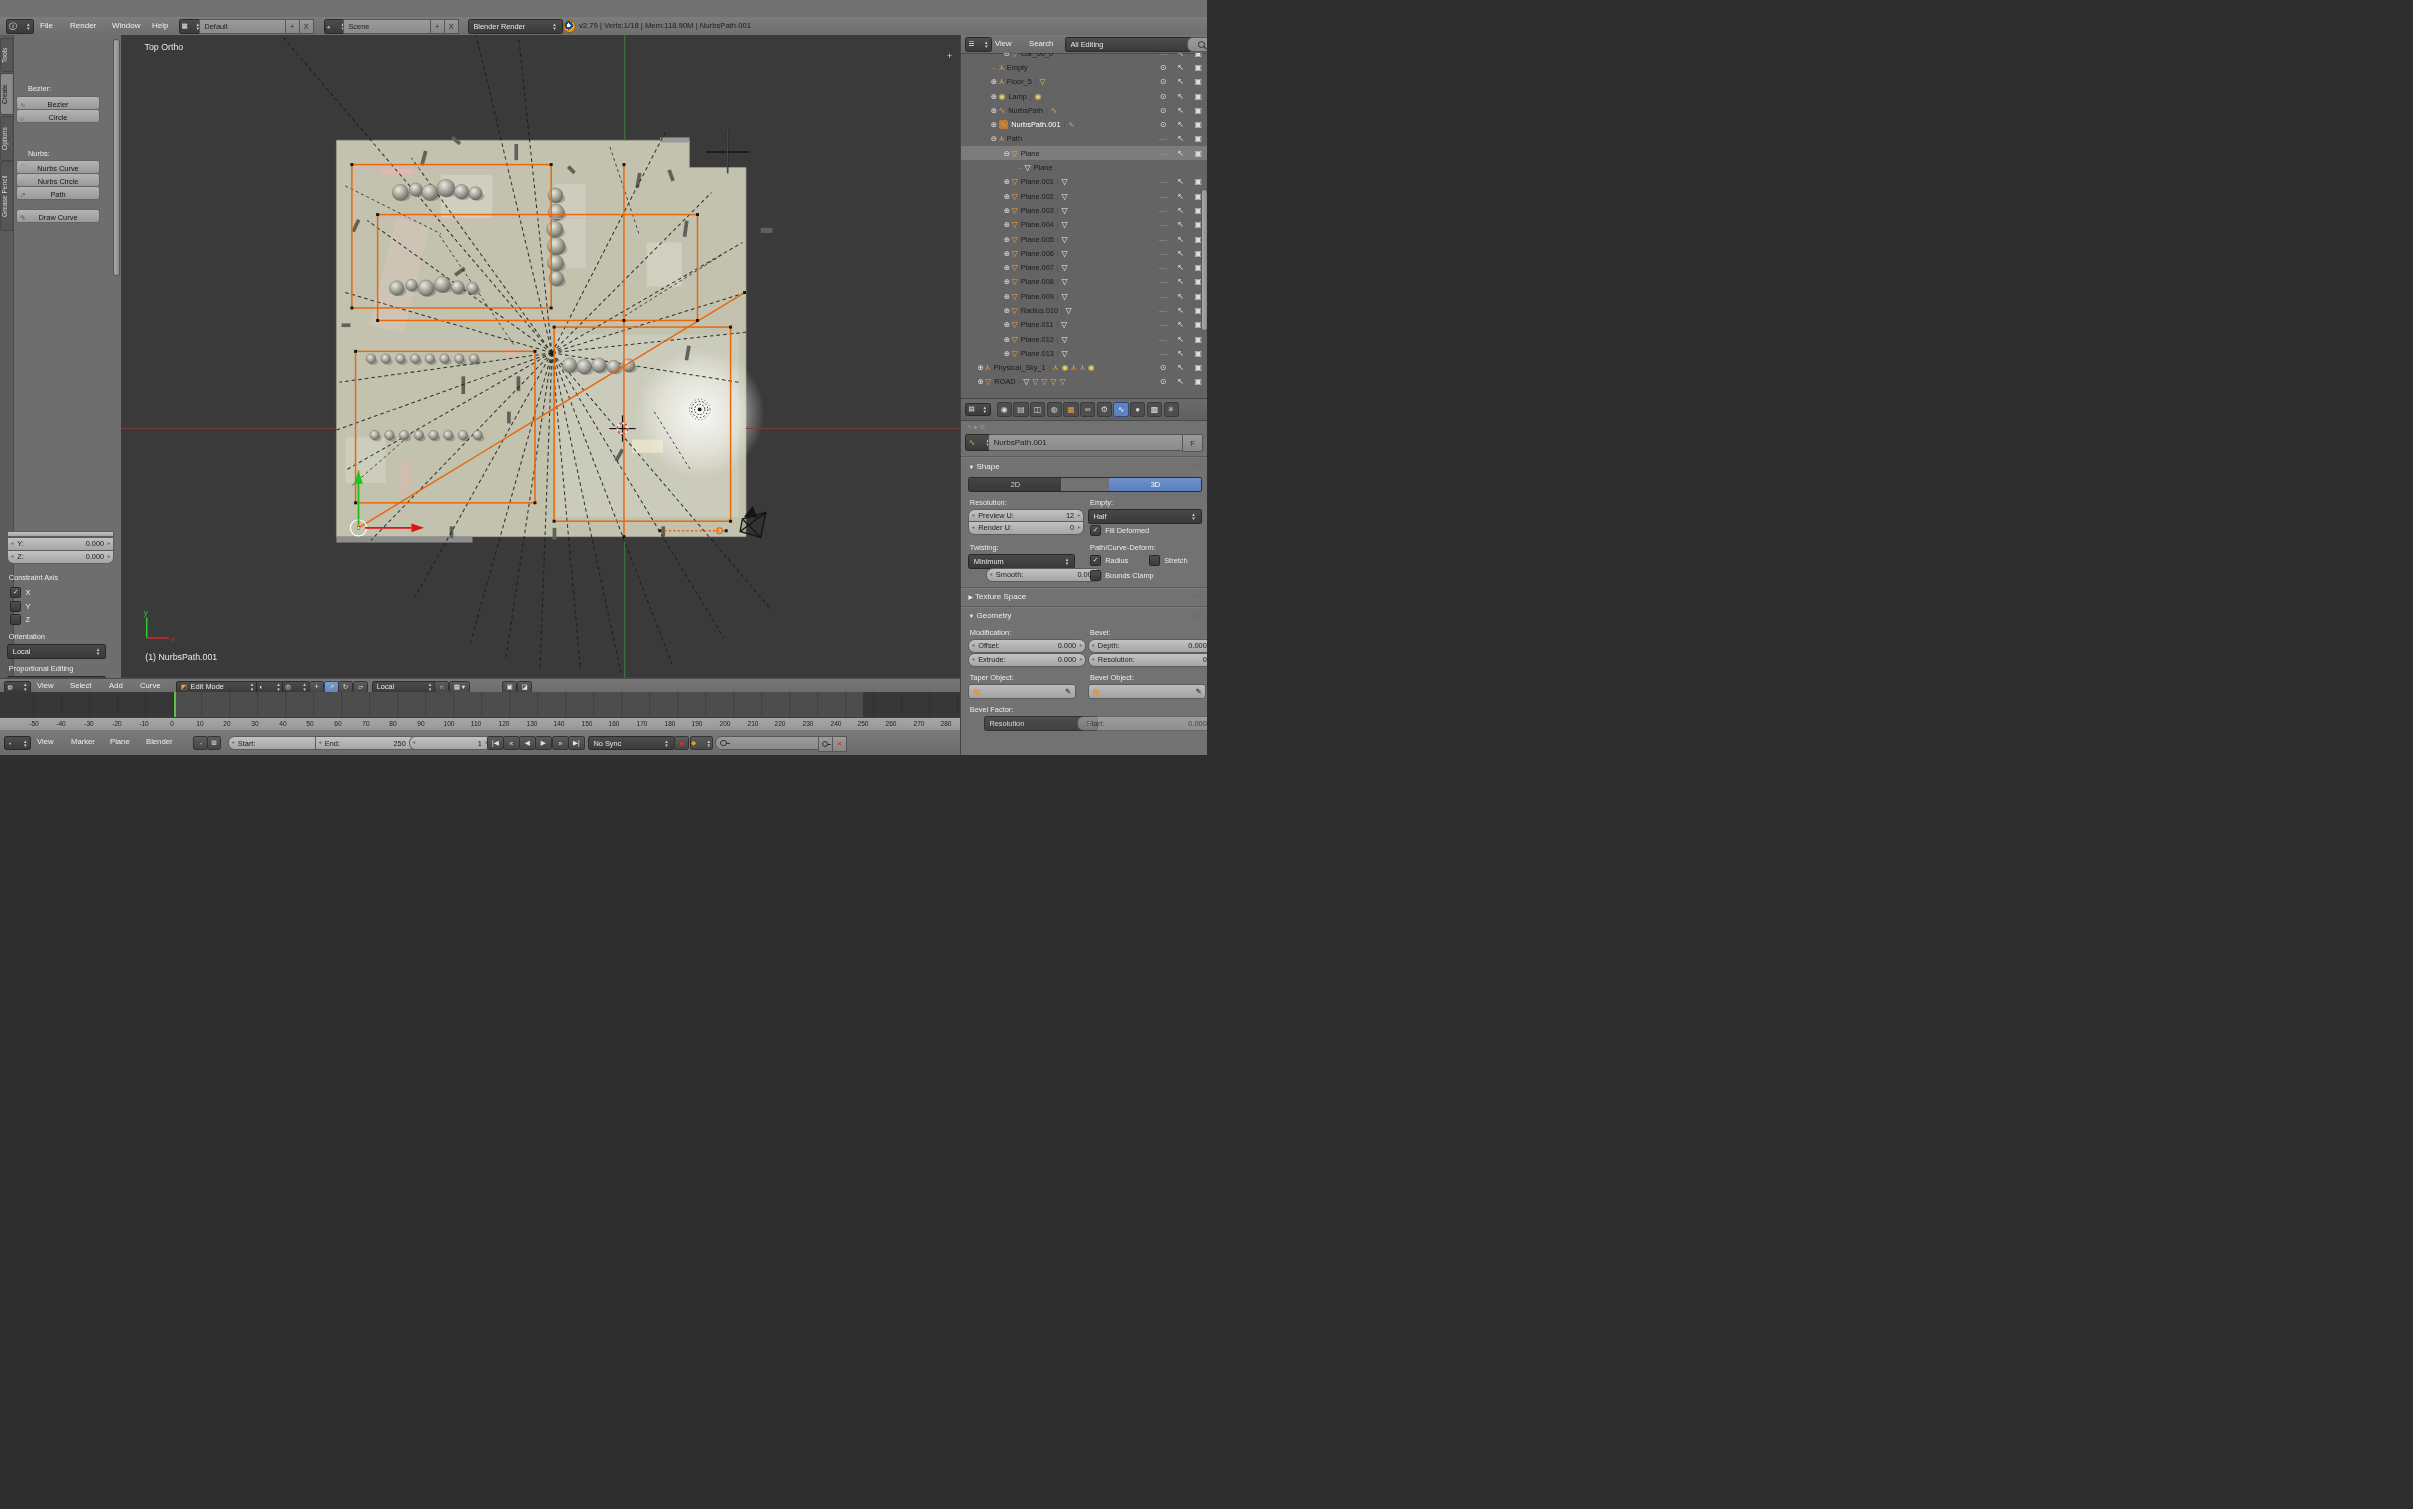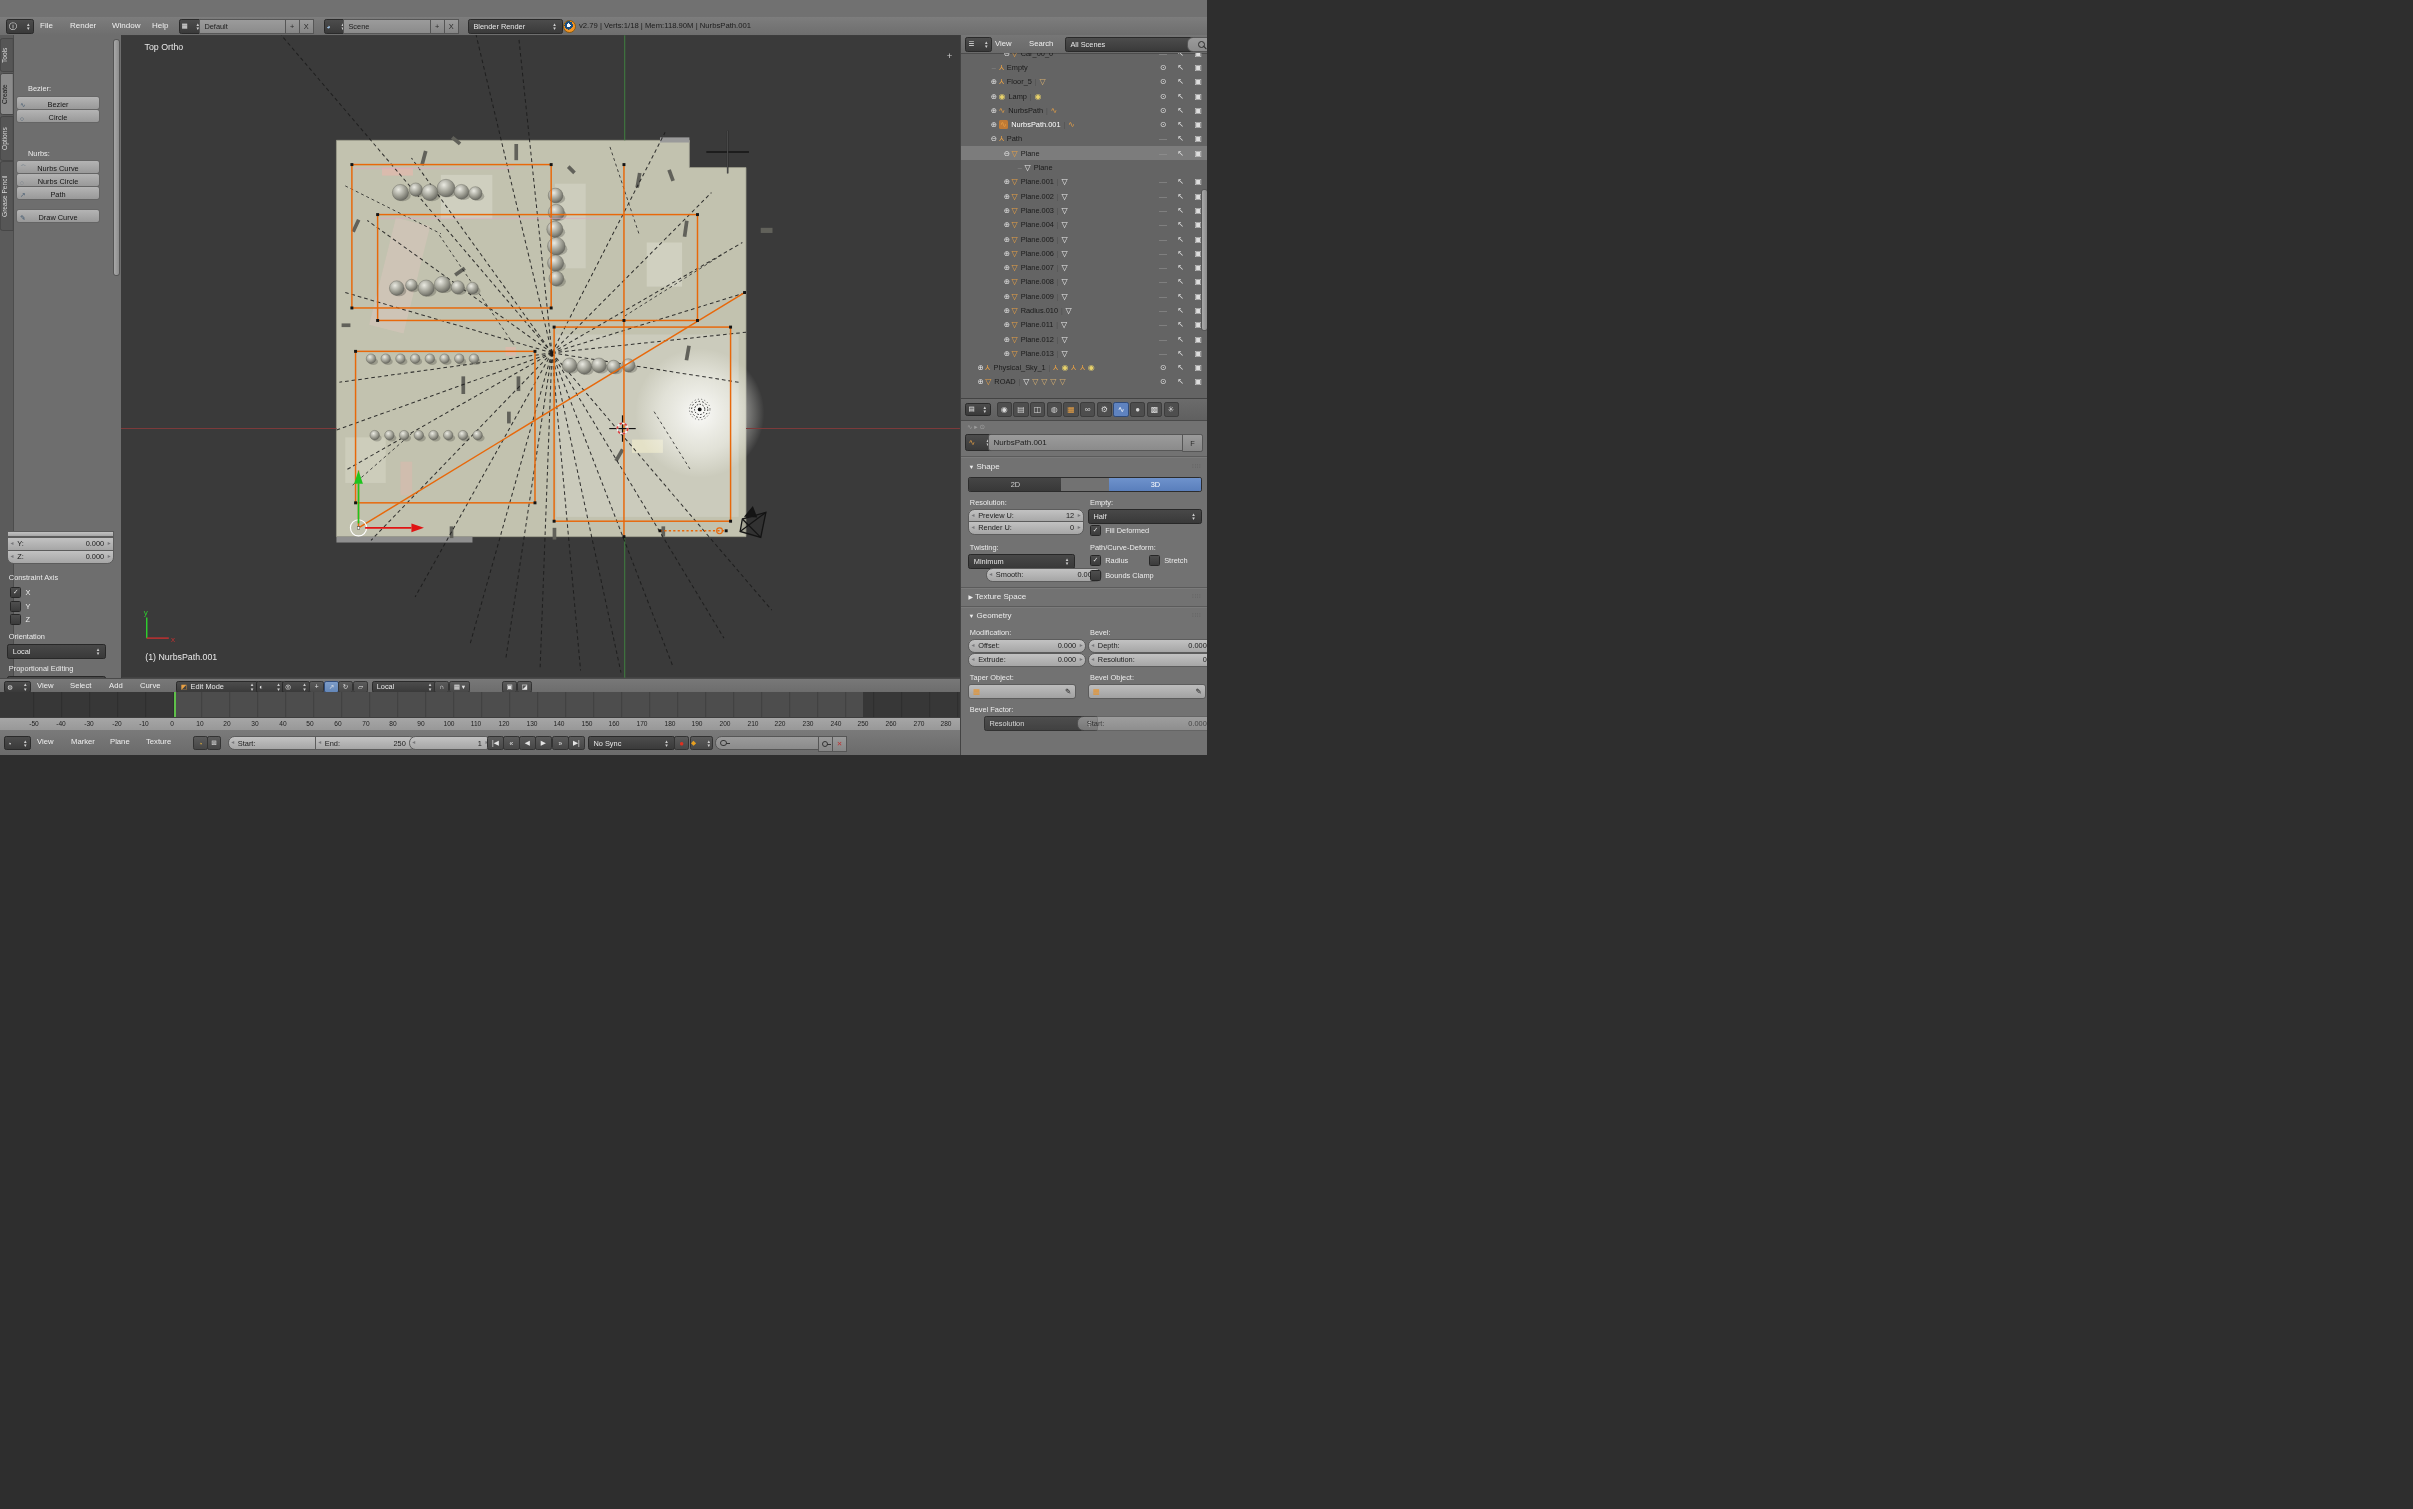--- a/index.html
+++ b/index.html
@@ -459,21 +459,21 @@
 
   <div class="outliner">
     <div class="oheader">
       <div class="wdark" style="position:absolute;left:4.4px;top:2.2px;width:20.6px;height:12.5px;padding:0 2.2px;">
           <span style="font-size:6.6px;">☰</span>
           <span class="udarr">▴<br>▾</span>
         </div>
       <span class="menu" style="left:34px;top:3.7px;font-size:7.7px;">View</span>
       <span class="menu" style="left:68px;top:3.7px;font-size:7.7px;">Search</span>
       <div class="wdark" style="position:absolute;left:104px;top:2.2px;width:121px;height:12.5px;padding:0 4.4px;">
-          <span>All Scenes</span>
+          <span>All Editing</span>
           <span class="udarr">▴<br>▾</span>
         </div>
       <div class="wfield" style="position:absolute;left:226px;top:2.2px;width:17.6px;height:12.5px;border-radius:5.9px;justify-content:center;">
           <span class="magico"></span>
         </div>
     </div>
     <div class="otree" id="otree">
         <div class="orow" style="padding-left: 41px; margin-top: -6.6px;">
           <span class="exp">⊖</span>
           <span class="oic" style="color: rgb(232, 160, 68);">▽</span>
@@ -974,21 +974,21 @@
         <span class="tick" style="left: 946px;">280</span>
       </div>
     <div class="theader">
       <div class="wdark" style="position:absolute;left:4.4px;top:5.9px;width:20.6px;height:12.5px;padding:0 2.2px;">
           <span style="font-size:6.6px;">◔</span>
           <span class="udarr">▴<br>▾</span>
         </div>
       <span class="hmenu" style="left:37px;top:7.4px;">View</span>
       <span class="hmenu" style="left:71px;top:7.4px;">Marker</span>
       <span class="hmenu" style="left:110px;top:7.4px;">Plane</span>
-      <span class="hmenu" style="left:146px;top:7.4px;">Texture</span>
+      <span class="hmenu" style="left:146px;top:7.4px;">Blender</span>
       <div class="hbtn" style="left:193px;top:5.9px;width:13.2px;height:12.5px;">
           <span style="color:#e8b33c;">◔</span>
         </div>
       <div class="hbtn" style="left:207px;top:5.9px;width:11.8px;height:12.5px;">⊞</div>
       <div class="nfield" style="left:228px;top:5.9px;width:87px;height:12.5px;border-radius:6.6px 0 0 6.6px;">
           <span class="la">◂</span>
           <span>Start:</span>
           <span class="val">1</span>
           <span class="ra">▸</span>
         </div>

